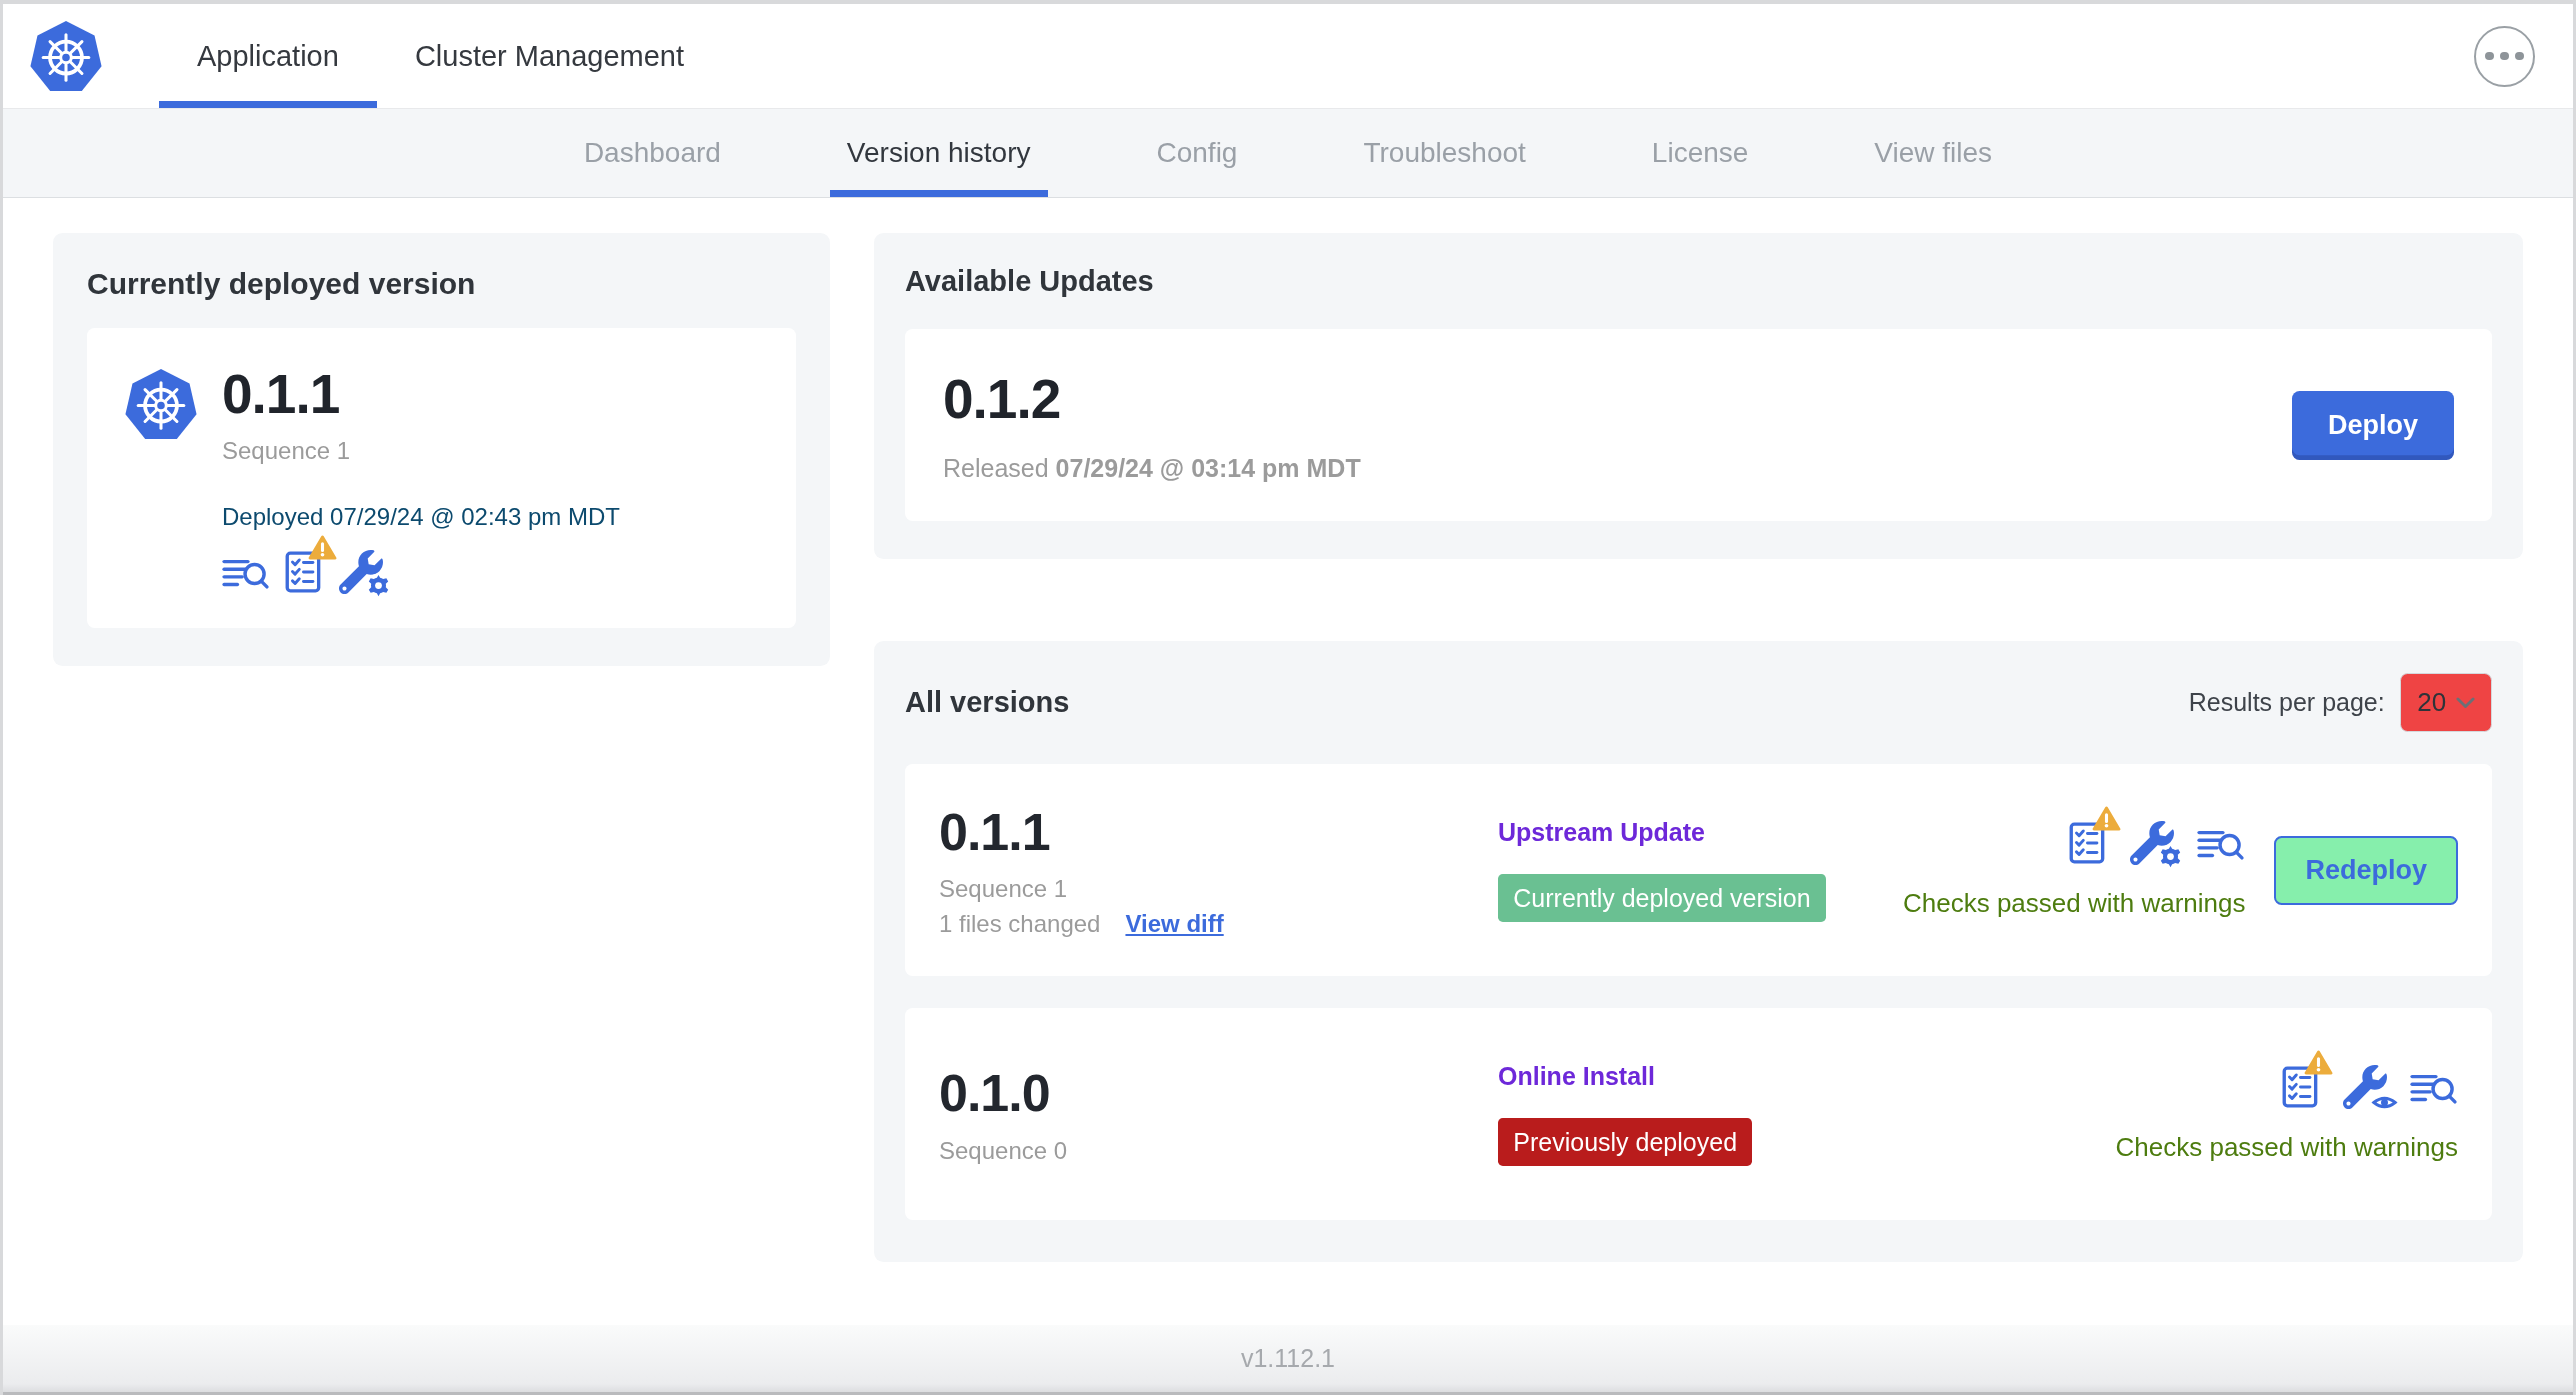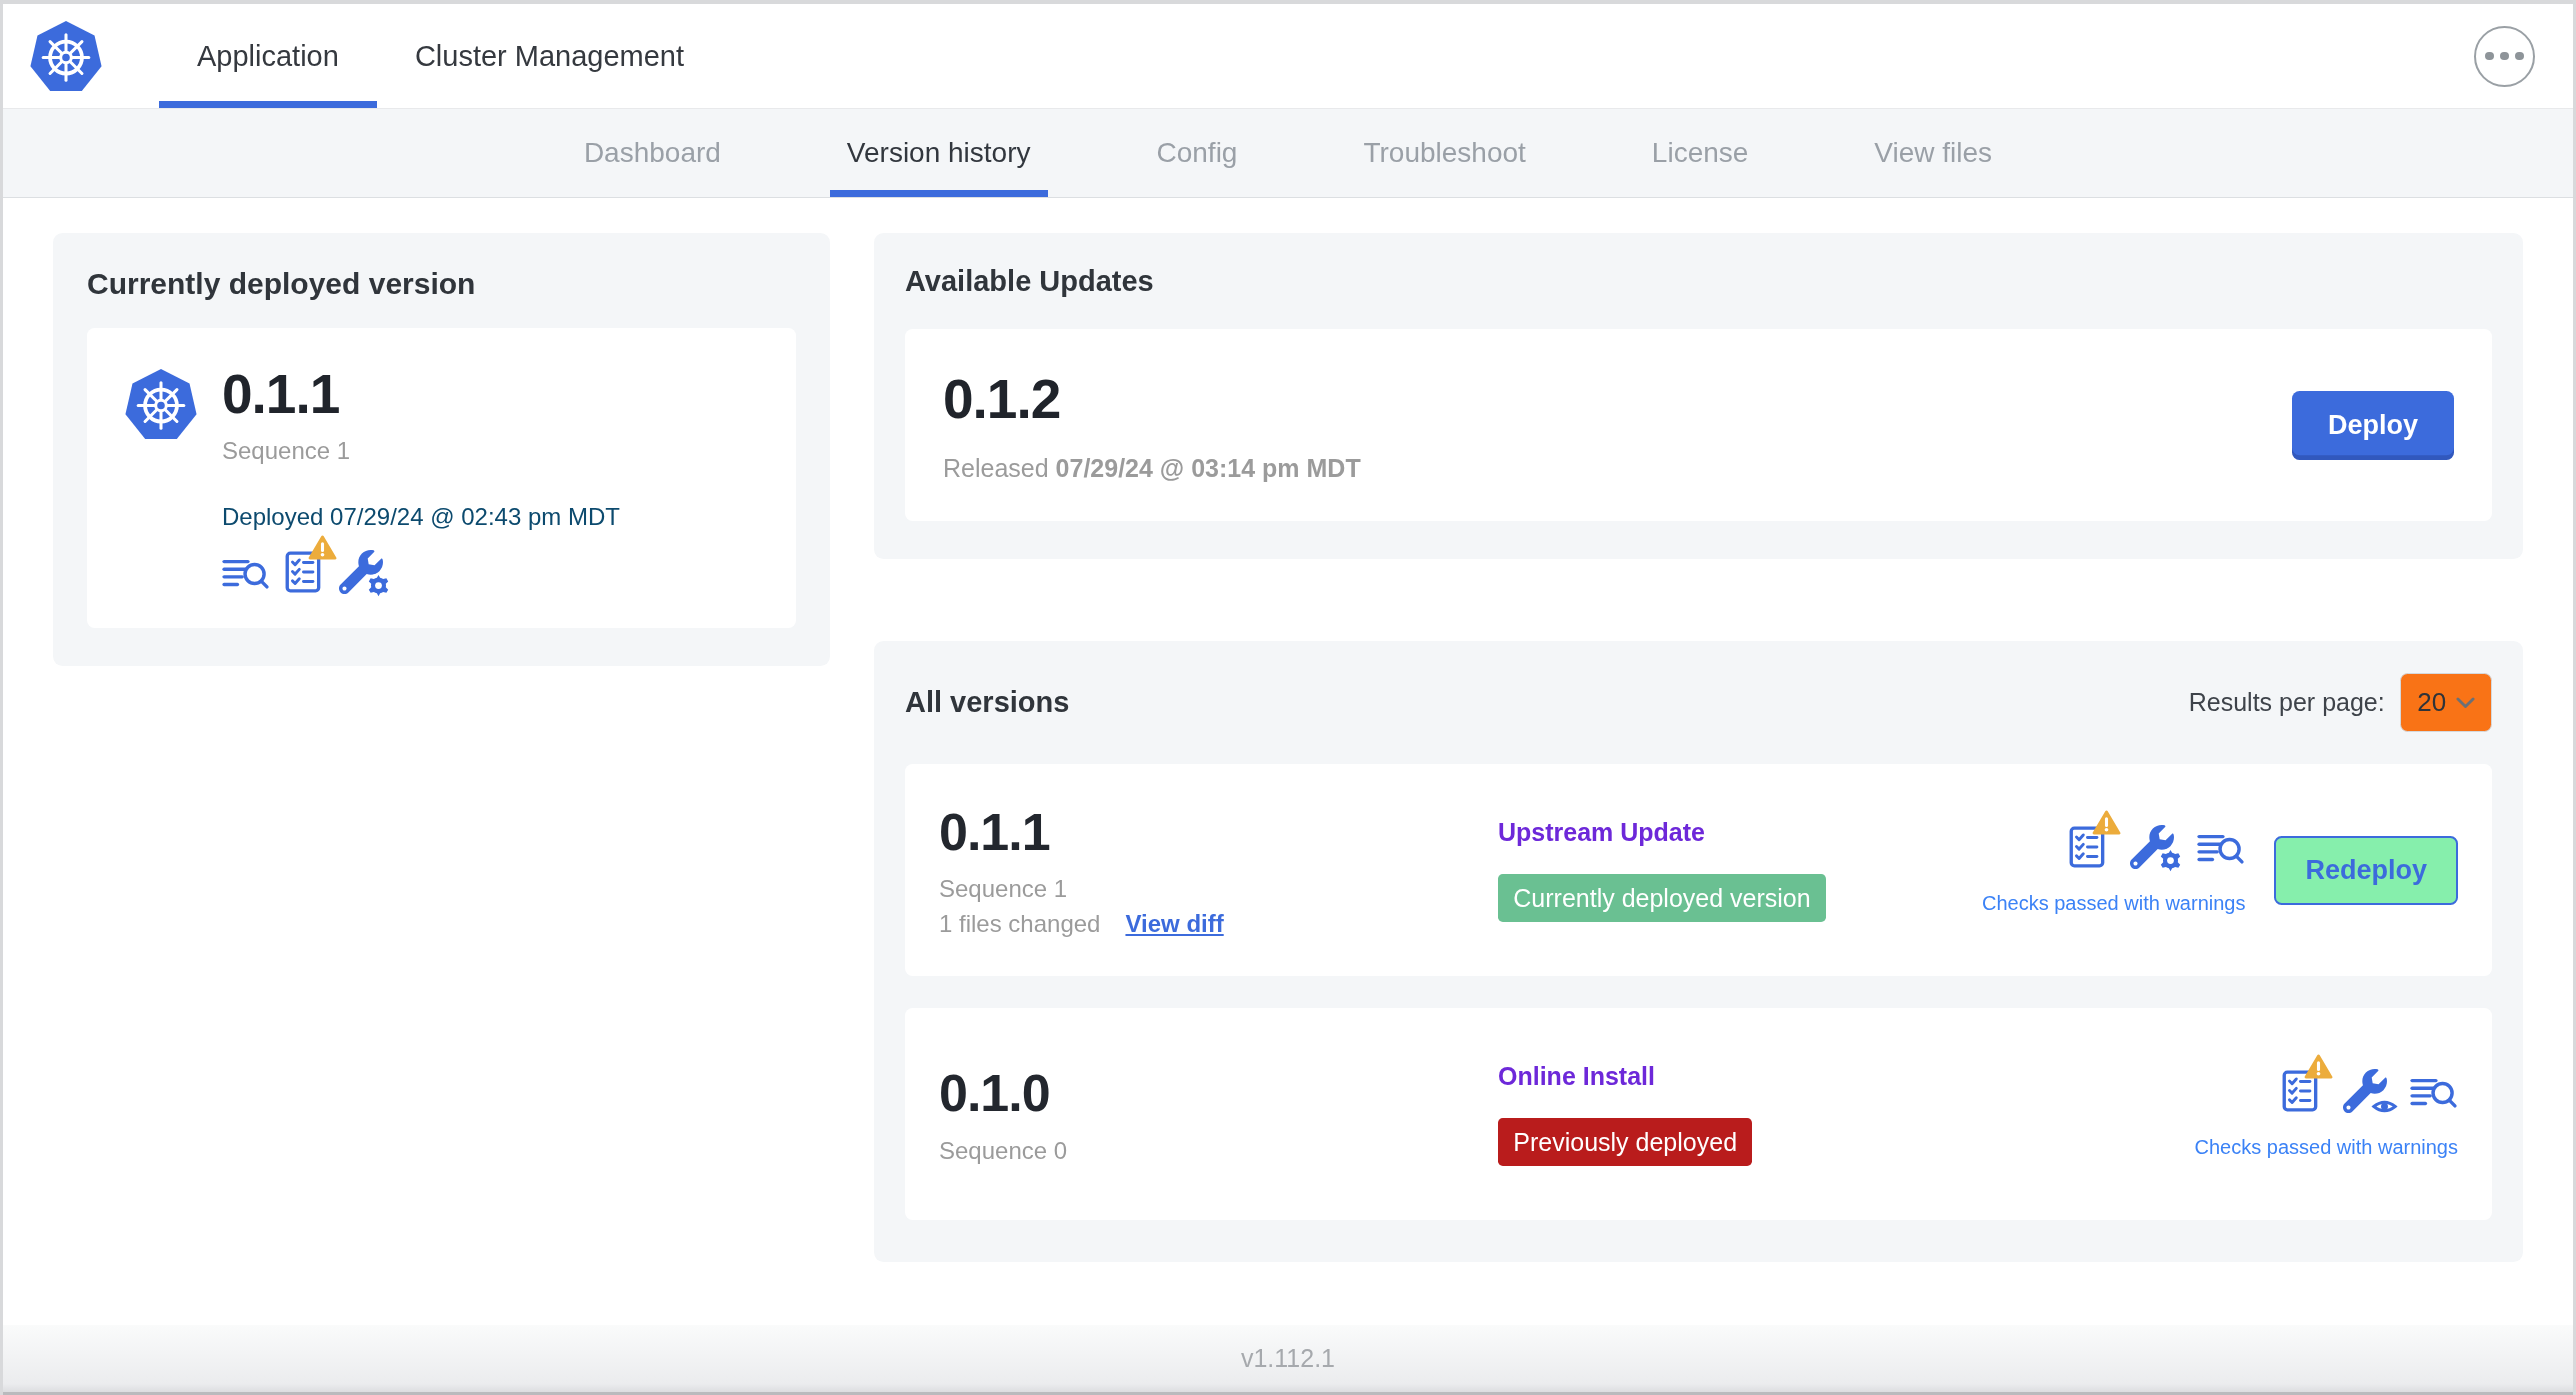--- a/index.html
+++ b/index.html
@@ -131,21 +131,21 @@
     cursor: pointer;
   }
 
   .versions-card { padding: 32px 31px 42px 31px; }
   .versions-head { display: flex; align-items: center; }
   .rpp { margin-left: auto; display: flex; align-items: center; }
   .rpp-label { font-size: 25px; color: #3e434a; }
   .rpp-select {
     margin-left: 15.3px;
     width: 92px; height: 59px;
-    background: #f97316;
+    background: #ef4444;
     border: 1.9px solid #d5d8dc;
     border-radius: 7.6px;
     display: flex; align-items: center; justify-content: center; gap: 9.5px;
     font-size: 26px; color: #2e3339;
     cursor: pointer;
   }
 
   .version-row {
     margin-top: 32px;
     background: #fff;
@@ -168,21 +168,21 @@
     font-size: 25px;
     color: #fff;
     border-radius: 4.8px;
     padding: 9.5px 15.3px;
   }
   .badge-green { background: #6ac092; }
   .badge-gray  { background: #b91c1c; }
   .vr-right { display: flex; align-items: center; gap: 29px; flex: 0 0 auto; }
   .vr-right-col { display: flex; flex-direction: column; align-items: flex-end; gap: 23px; }
   .vr-icons { display: flex; align-items: flex-end; gap: 23px; }
-  .checks-text { font-size: 20px; color: #3b82f6; white-space: nowrap; }
+  .checks-text { font-size: 26px; color: #4d7c0f; white-space: nowrap; }
   .btn-outline {
     background: #86efac;
     border: 2.9px solid #3c6bdc;
     color: #3c6bdc;
     font-size: 27px;
     font-weight: 700;
     border-radius: 7.6px;
     padding: 17px 29px;
     cursor: pointer;
   }

